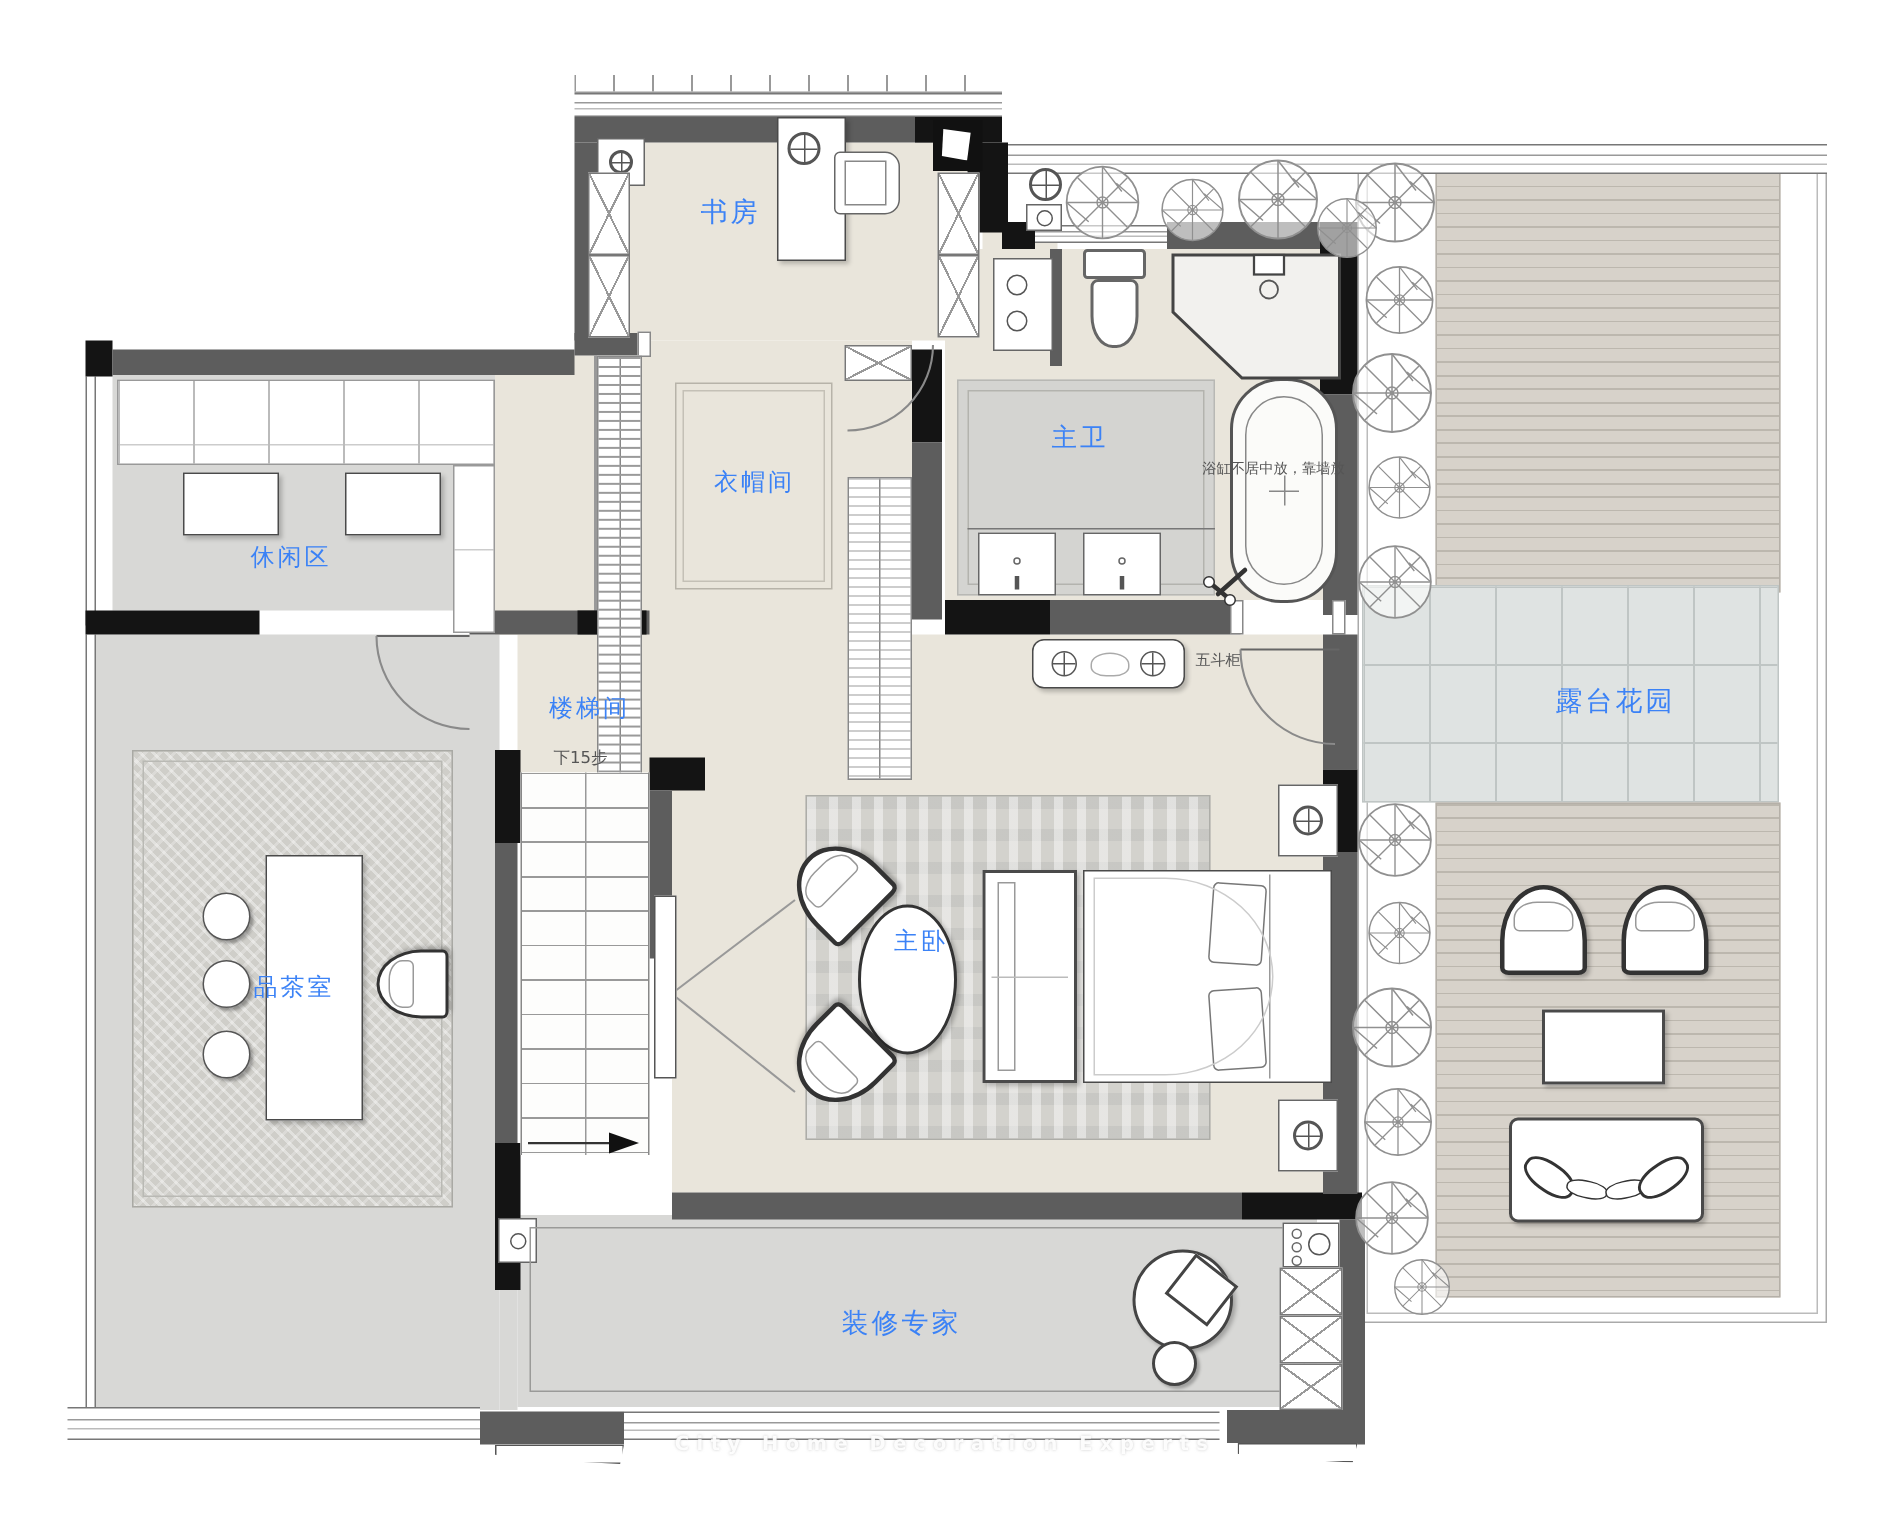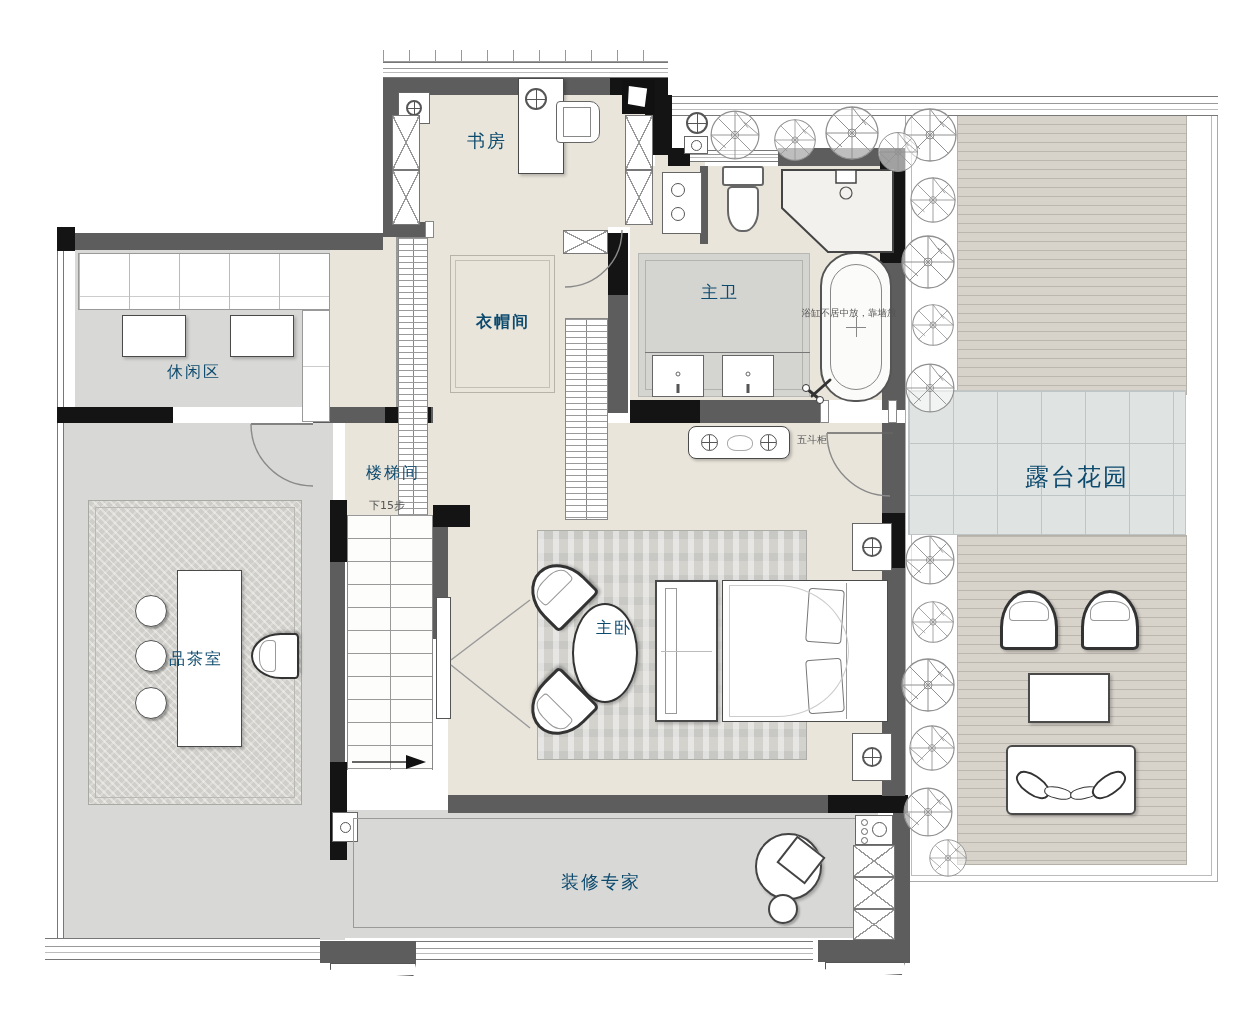--- a/index.html
+++ b/index.html
@@ -51,21 +51,21 @@
        background-image:repeating-linear-gradient(45deg,rgba(255,255,255,.38) 0 2px,transparent 2px 6px),
                         repeating-linear-gradient(-45deg,rgba(255,255,255,.25) 0 2px,transparent 2px 7px);}
   .rug2{background:#d3d2cd;border:1px solid #adada8;
        background-image:repeating-linear-gradient(90deg,rgba(255,255,255,.45) 0 6px,transparent 6px 15px),
                         repeating-linear-gradient(180deg,rgba(120,125,130,.12) 0 8px,transparent 8px 22px);}
   .inner{position:absolute;inset:6px;border:1px solid #b3b3ae;}
   .steps{background:#fdfdfc;border-left:1px solid #888;border-right:1px solid #888;
          background-image:repeating-linear-gradient(180deg,#999 0 1px,transparent 1px 23px);}
   .mat{background:var(--mat,#d4d4d1);border:1px solid #b8b8b4;}
   
-  .lbl{position:absolute;transform:translate(-50%,-50%);white-space:nowrap;color:#0c4a6e;
+  .lbl{position:absolute;transform:translate(-50%,-50%);white-space:nowrap;color:#3b82f6;
        font-weight:500;letter-spacing:2px;}
   .note{position:absolute;transform:translate(-50%,-50%);white-space:nowrap;color:#555;}
   .wm{position:absolute;transform:translate(-50%,-50%);white-space:nowrap;color:rgba(255,255,255,.92);
       font-weight:bold;text-shadow:0 0 2px rgba(160,160,160,.55);}
   svg.ol{position:absolute;left:0;top:0;pointer-events:none;}
 </style>
 </head>
 <body>
 
 <div class="plan">
@@ -80,21 +80,21 @@
   <div class="a fg" style="left:75px;top:250px;width:255px;height:157px;"></div>
   <div class="a fg" style="left:64px;top:423px;width:269px;height:517px;"></div>
   <div class="a fg" style="left:345px;top:810px;width:533px;height:128px;"></div>
   <div class="a fg" style="left:333px;top:860px;width:12px;height:80px;"></div>
 
   <div class="a" style="left:905px;top:96px;width:313px;height:786px;border:1px solid #aaa;"></div>
   <div class="a" style="left:911px;top:102px;width:301px;height:774px;border:1px solid #bbb;"></div>
   <div class="a deck" style="left:957px;top:105px;width:230px;height:290px;"></div>
   <div class="a pav" style="left:908px;top:390px;width:278px;height:145px;"></div>
   <div class="a deck" style="left:957px;top:535px;width:230px;height:330px;"></div>
-  <div class="lbl" style="left:1077px;top:477px;font-size:24px;">露台花园</div>
+  <div class="lbl" style="left:1077px;top:467px;font-size:18px;">露台花园</div>
 
   <div class="a arch" style="left:1000px;top:590px;width:58px;height:60px;">
       <div></div>
     </div>
   <div class="a arch" style="left:1081px;top:590px;width:58px;height:60px;">
       <div></div>
     </div>
   <div class="a furn" style="left:1028px;top:673px;width:82px;height:50px;"></div>
   <div class="a furn" style="left:1006px;top:745px;width:130px;height:70px;border-radius:6px;">
     <div class="pillow" style="left:6px;top:28px;width:34px;height:16px;transform:rotate(35deg);"></div>
@@ -210,21 +210,21 @@
     </div>
   <div class="lbl" style="left:720px;top:292px;font-size:17px;">主卫</div>
   <div class="note" style="left:849px;top:313px;font-size:9.5px;">浴缸不居中放，靠墙放</div>
 
   <div class="a rack" style="left:398px;top:237px;width:30px;height:283px;"></div>
   <div class="a rack" style="left:565px;top:318px;width:43px;height:202px;"></div>
   <div class="a xbox" style="left:563px;top:230px;width:45px;height:24px;"></div>
   <div class="a" style="left:450px;top:255px;width:105px;height:138px;border:1px solid #b7b3a9;">
       <div class="inner" style="inset:4px;border-color:#c4c0b6;"></div>
     </div>
-  <div class="lbl" style="left:503px;top:322px;font-size:16px;font-weight:bold;">衣帽间</div>
+  <div class="lbl" style="left:503px;top:322px;font-size:16px;">衣帽间</div>
 
   <div class="a gridband" style="left:78px;top:253px;width:252px;height:57px;"></div>
   <div class="a gridband" style="left:302px;top:310px;width:28px;height:112px;background-image:linear-gradient(#ccc,#ccc);background-size:100% 1px;background-position:0 50%;background-repeat:no-repeat;"></div>
   <div class="a furn" style="left:122px;top:315px;width:64px;height:42px;border-width:1px;"></div>
   <div class="a furn" style="left:230px;top:315px;width:64px;height:42px;border-width:1px;"></div>
   <div class="lbl" style="left:194px;top:372px;font-size:16px;">休闲区</div>
 
   <div class="lbl" style="left:393px;top:473px;font-size:16px;">楼梯间</div>
   <div class="note" style="left:387px;top:505px;font-size:11px;text-align:right;">下15步</div>
   <div class="a steps" style="left:347px;top:515px;width:86px;height:255px;">
@@ -349,15 +349,16 @@
     </g>
 
     <g>
       <use href="#tree" transform="translate(735,135) scale(0.92)"></use>
       <use href="#tree" transform="translate(795,140) scale(0.78)"></use>
       <use href="#tree" transform="translate(852,133)"></use>
       <use href="#tree" transform="translate(898,152) scale(0.75)"></use>
     </g>
   </svg>
 
+  <div class="wm" style="left:630px;top:963px;font-size:13px;letter-spacing:5px;font-weight:600;">City Home Decoration Experts</div>
   <div class="a" style="left:688px;top:972px;width:78px;height:5px;background:rgba(255,255,255,.9);border-radius:3px;"></div>
 
 </div>
 
 </body></html>

